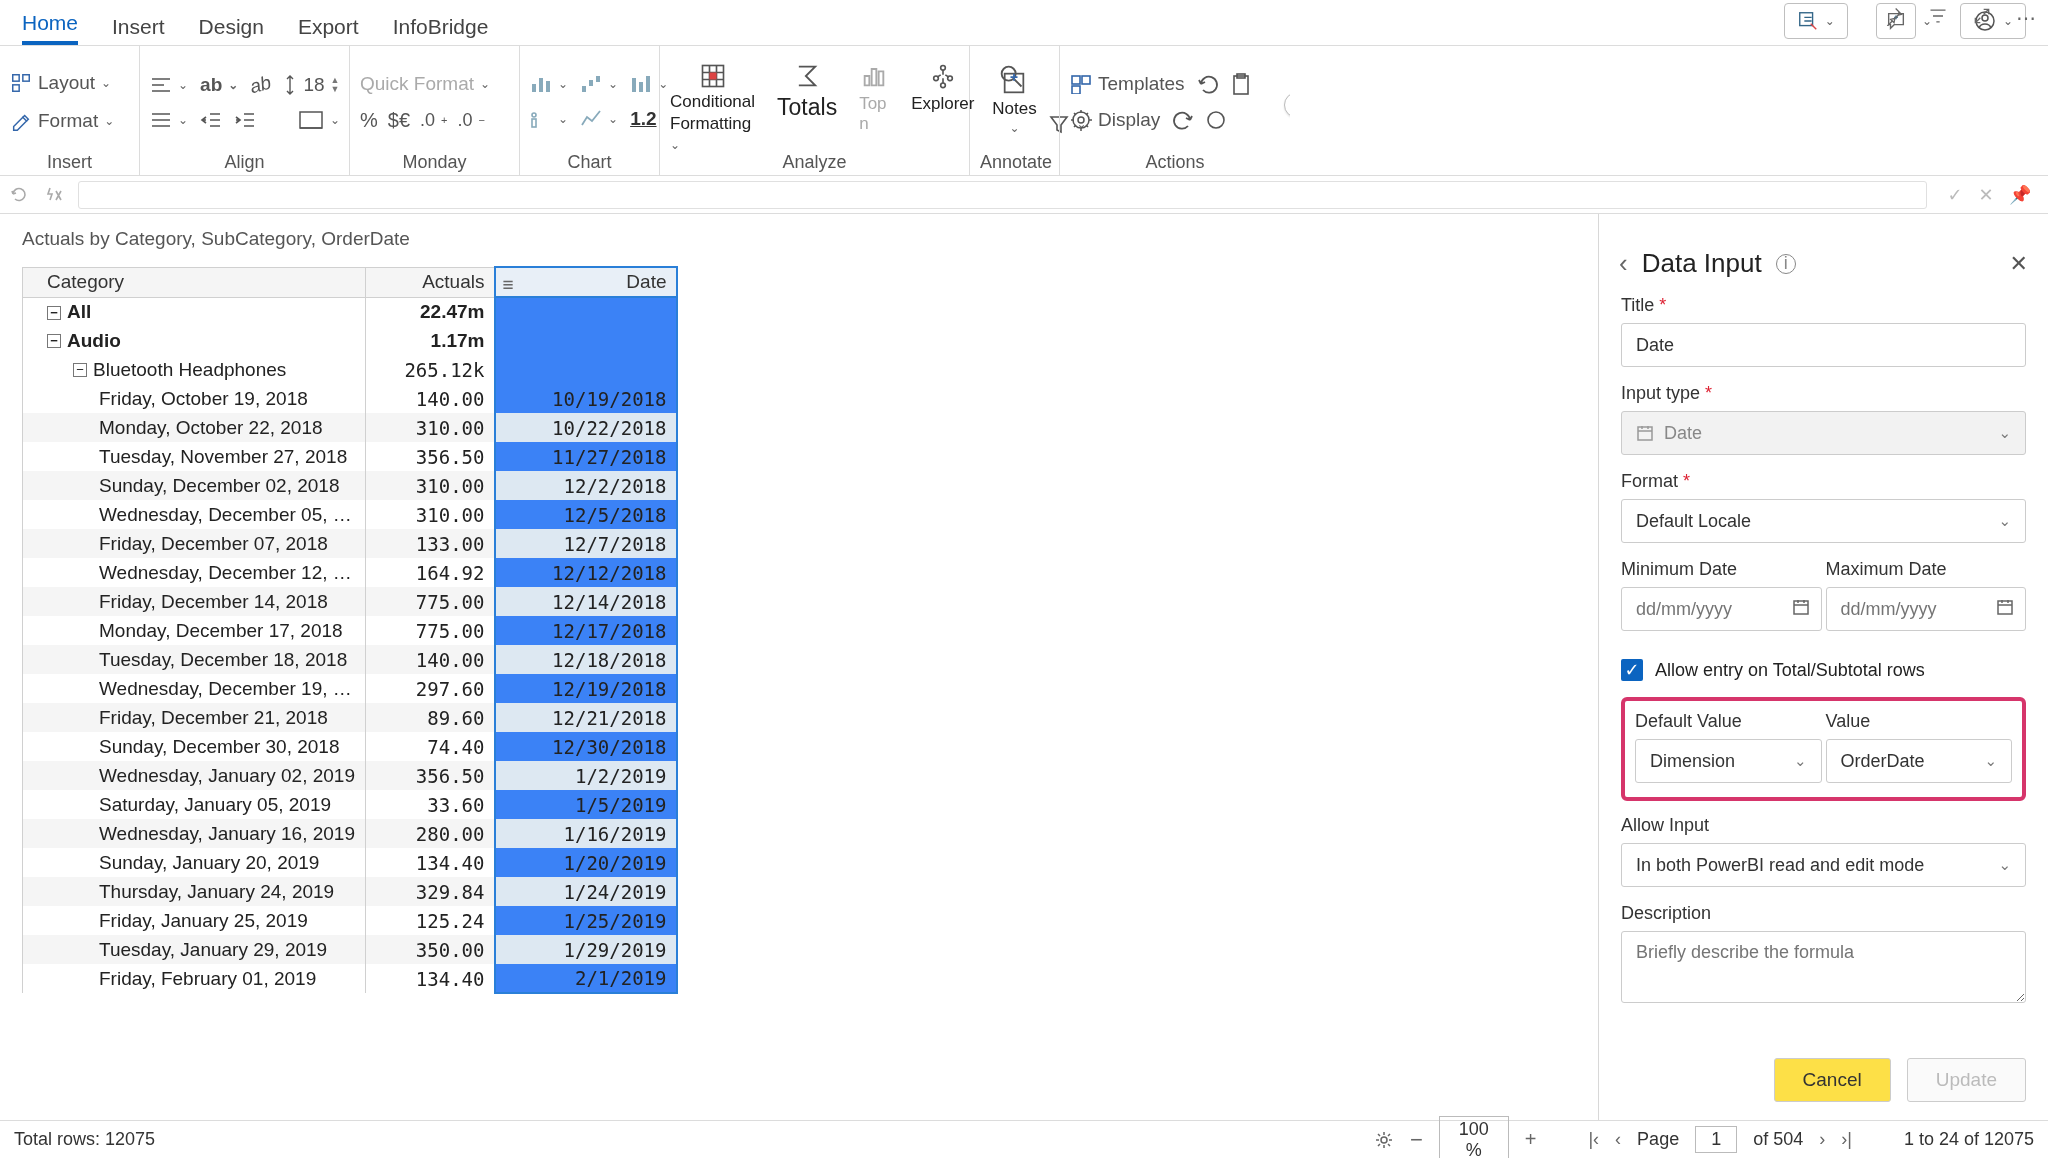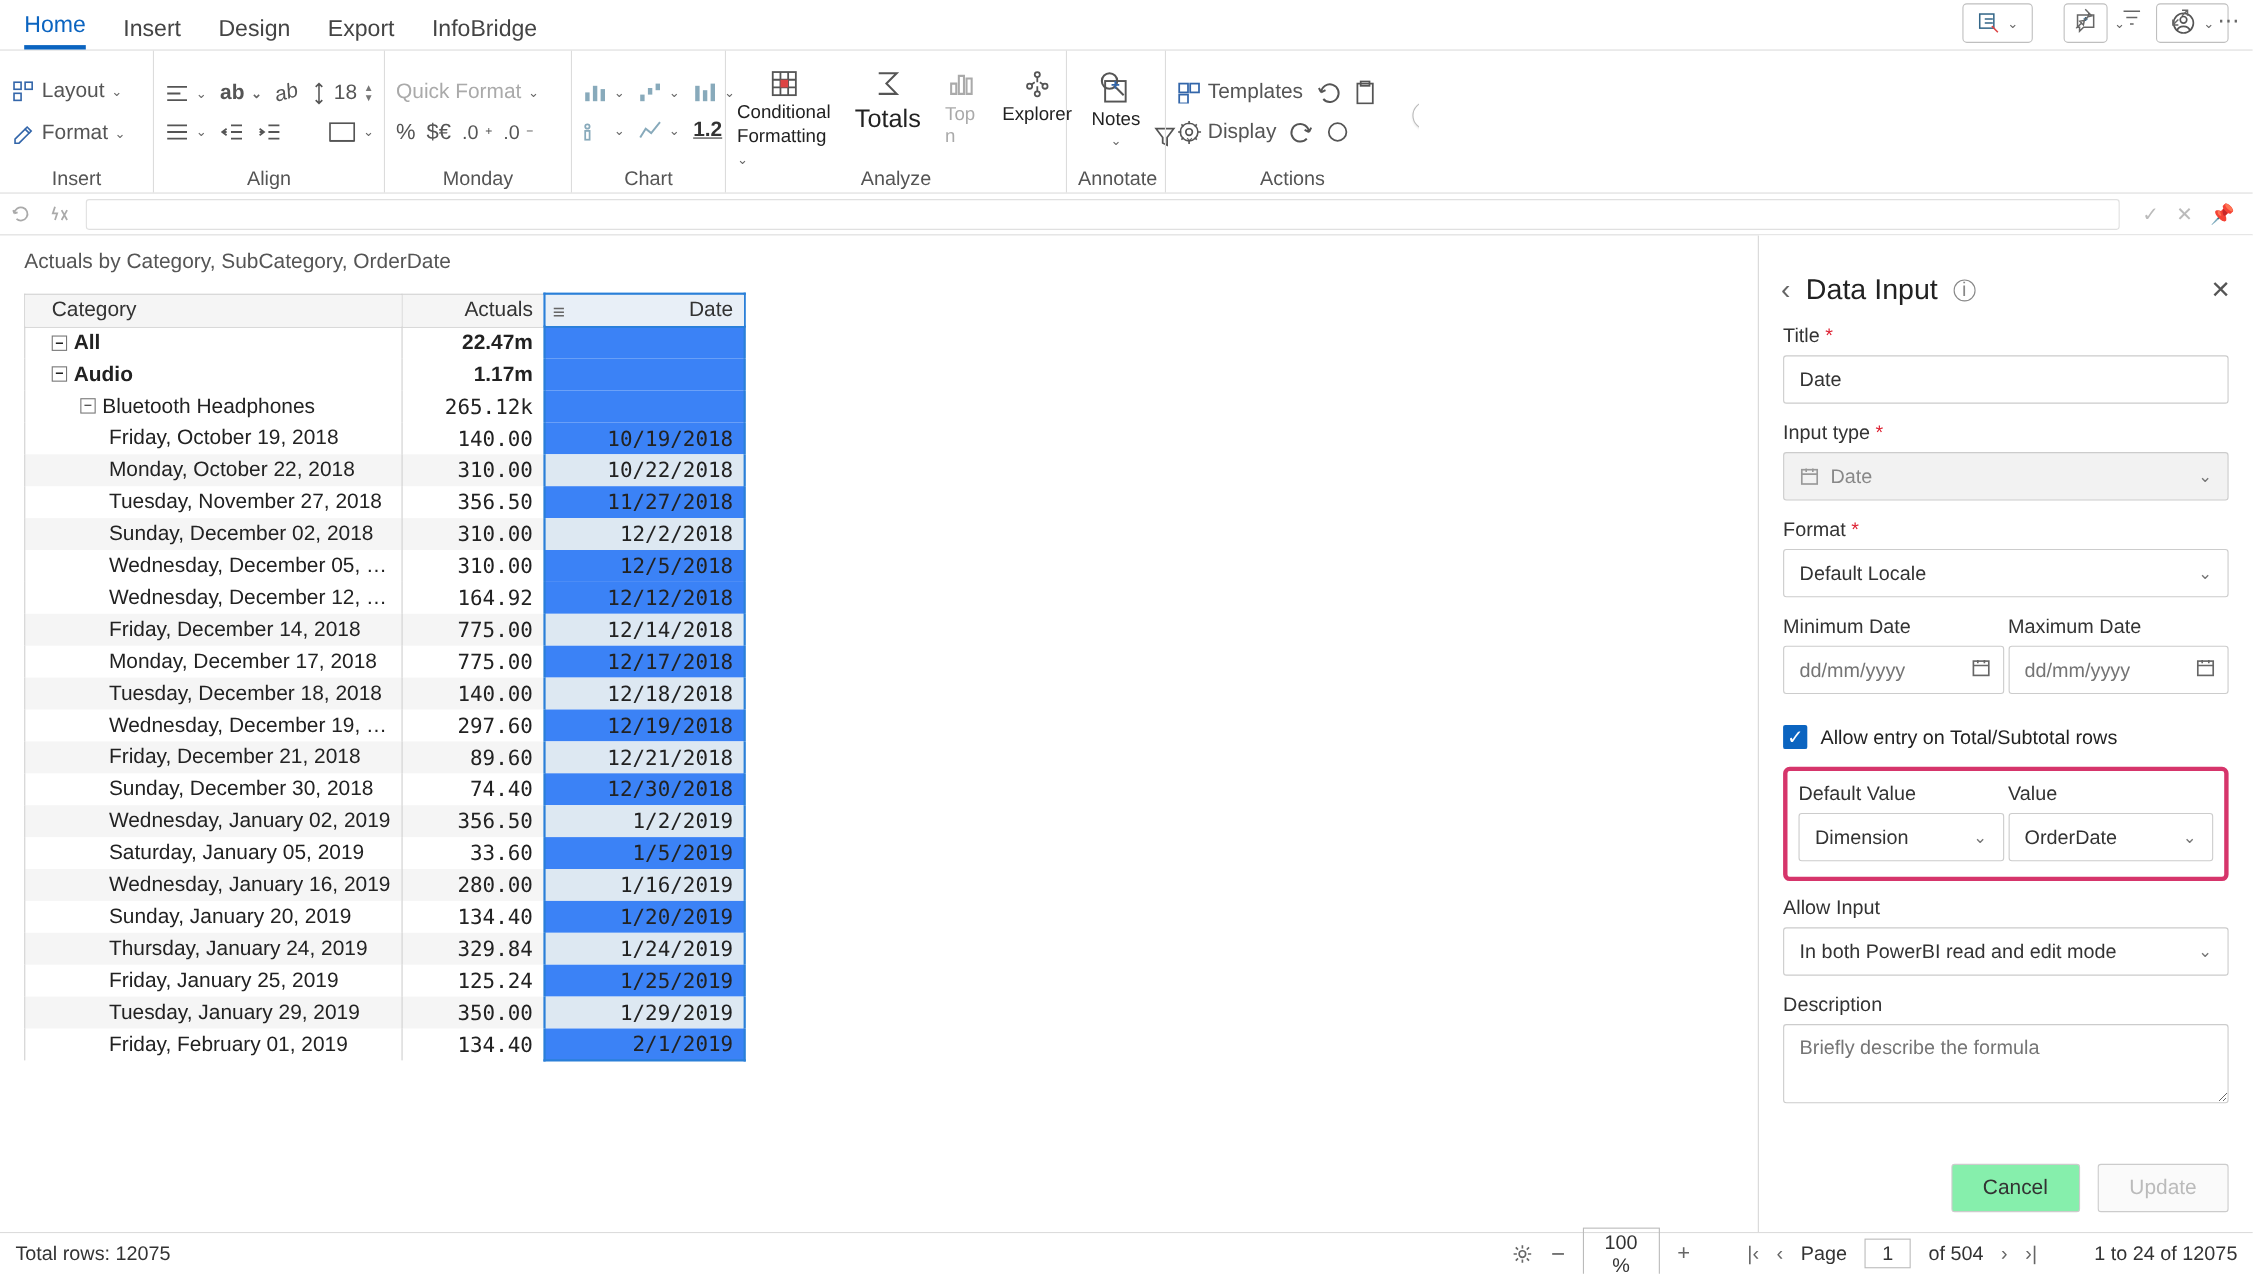--- a/index.html
+++ b/index.html
@@ -72,21 +72,21 @@
 .select .chev2 { color: #777; font-size: 15px;}
 .field-row { display: flex; gap: 4px; }
 .field-row .field { flex: 1; }
 .date-input { position: relative; }
 .date-input .cal { position: absolute; right: 12px; top: 11px; color: #666; }
 .checkbox-row { display: flex; align-items: center; gap: 12px; margin: 12px 0 16px 0; }
 .cb { width: 22px; height: 22px; background: #0b64c0; border-radius: 2px; color: #fff; display: inline-flex; align-items: center; justify-content: center; }
 .highlight-box { border: 4px solid #d6356b; border-radius: 6px; padding: 10px 10px 14px 10px; margin-bottom: 14px; }
 .textarea { width: 100%; border: 1px solid #ccc; border-radius: 3px; height: 72px; padding: 10px 14px; font-size: 18px; color: #888; resize: both; }
 .panel-footer { display: flex; justify-content: flex-end; gap: 16px; padding: 14px 22px 18px; }
-.btn { border: 1px solid #ccc; background: #86efac; padding: 10px 28px; border-radius: 3px; font-size: 19px; color: #333; cursor: pointer;}
+.btn { border: 1px solid #ccc; background: #fde047; padding: 10px 28px; border-radius: 3px; font-size: 19px; color: #333; cursor: pointer;}
 .btn.disabled { color: #bbb; background: #fafafa; }
 
 
 .status { height: 38px; border-top: 1px solid #dcdcdc; display: flex; align-items: center; padding: 0 14px; font-size: 18px; color: #333; gap: 14px; }
 .status .right { margin-left: auto; display: flex; align-items: center; gap: 16px; }
 .zoom-box { border: 1px solid #bbb; padding: 2px 10px; width: 70px; text-align: center;}
 .page-box { border: 1px solid #bbb; padding: 2px 10px; width: 42px; text-align: center;}
 .sico { color: #666; }
 
 
@@ -487,20 +487,25 @@
               </tr>
               <tr class="striped">
                 <td class="cat"><span style="padding-left:66px; display:inline-block;">Sunday, December 02, 2018</span></td>
                 <td class="act">310.00</td>
                 <td class="date" style="border-left: 2px solid rgb(42, 127, 216); border-right: 2px solid rgb(42, 127, 216);">12/2/2018</td>
               </tr>
               <tr>
                 <td class="cat"><span style="padding-left:66px; display:inline-block;">Wednesday, December 05, …</span></td>
                 <td class="act">310.00</td>
                 <td class="date" style="border-left: 2px solid rgb(42, 127, 216); border-right: 2px solid rgb(42, 127, 216);">12/5/2018</td>
+              </tr>
+              <tr class="striped">
+                <td class="cat"><span style="padding-left:66px; display:inline-block;">Friday, December 07, 2018</span></td>
+                <td class="act">133.00</td>
+                <td class="date" style="border-left: 2px solid rgb(42, 127, 216); border-right: 2px solid rgb(42, 127, 216);">12/7/2018</td>
               </tr>
               <tr>
                 <td class="cat"><span style="padding-left:66px; display:inline-block;">Wednesday, December 12, …</span></td>
                 <td class="act">164.92</td>
                 <td class="date" style="border-left: 2px solid rgb(42, 127, 216); border-right: 2px solid rgb(42, 127, 216);">12/12/2018</td>
               </tr>
               <tr class="striped">
                 <td class="cat"><span style="padding-left:66px; display:inline-block;">Friday, December 14, 2018</span></td>
                 <td class="act">775.00</td>
                 <td class="date" style="border-left: 2px solid rgb(42, 127, 216); border-right: 2px solid rgb(42, 127, 216);">12/14/2018</td>

